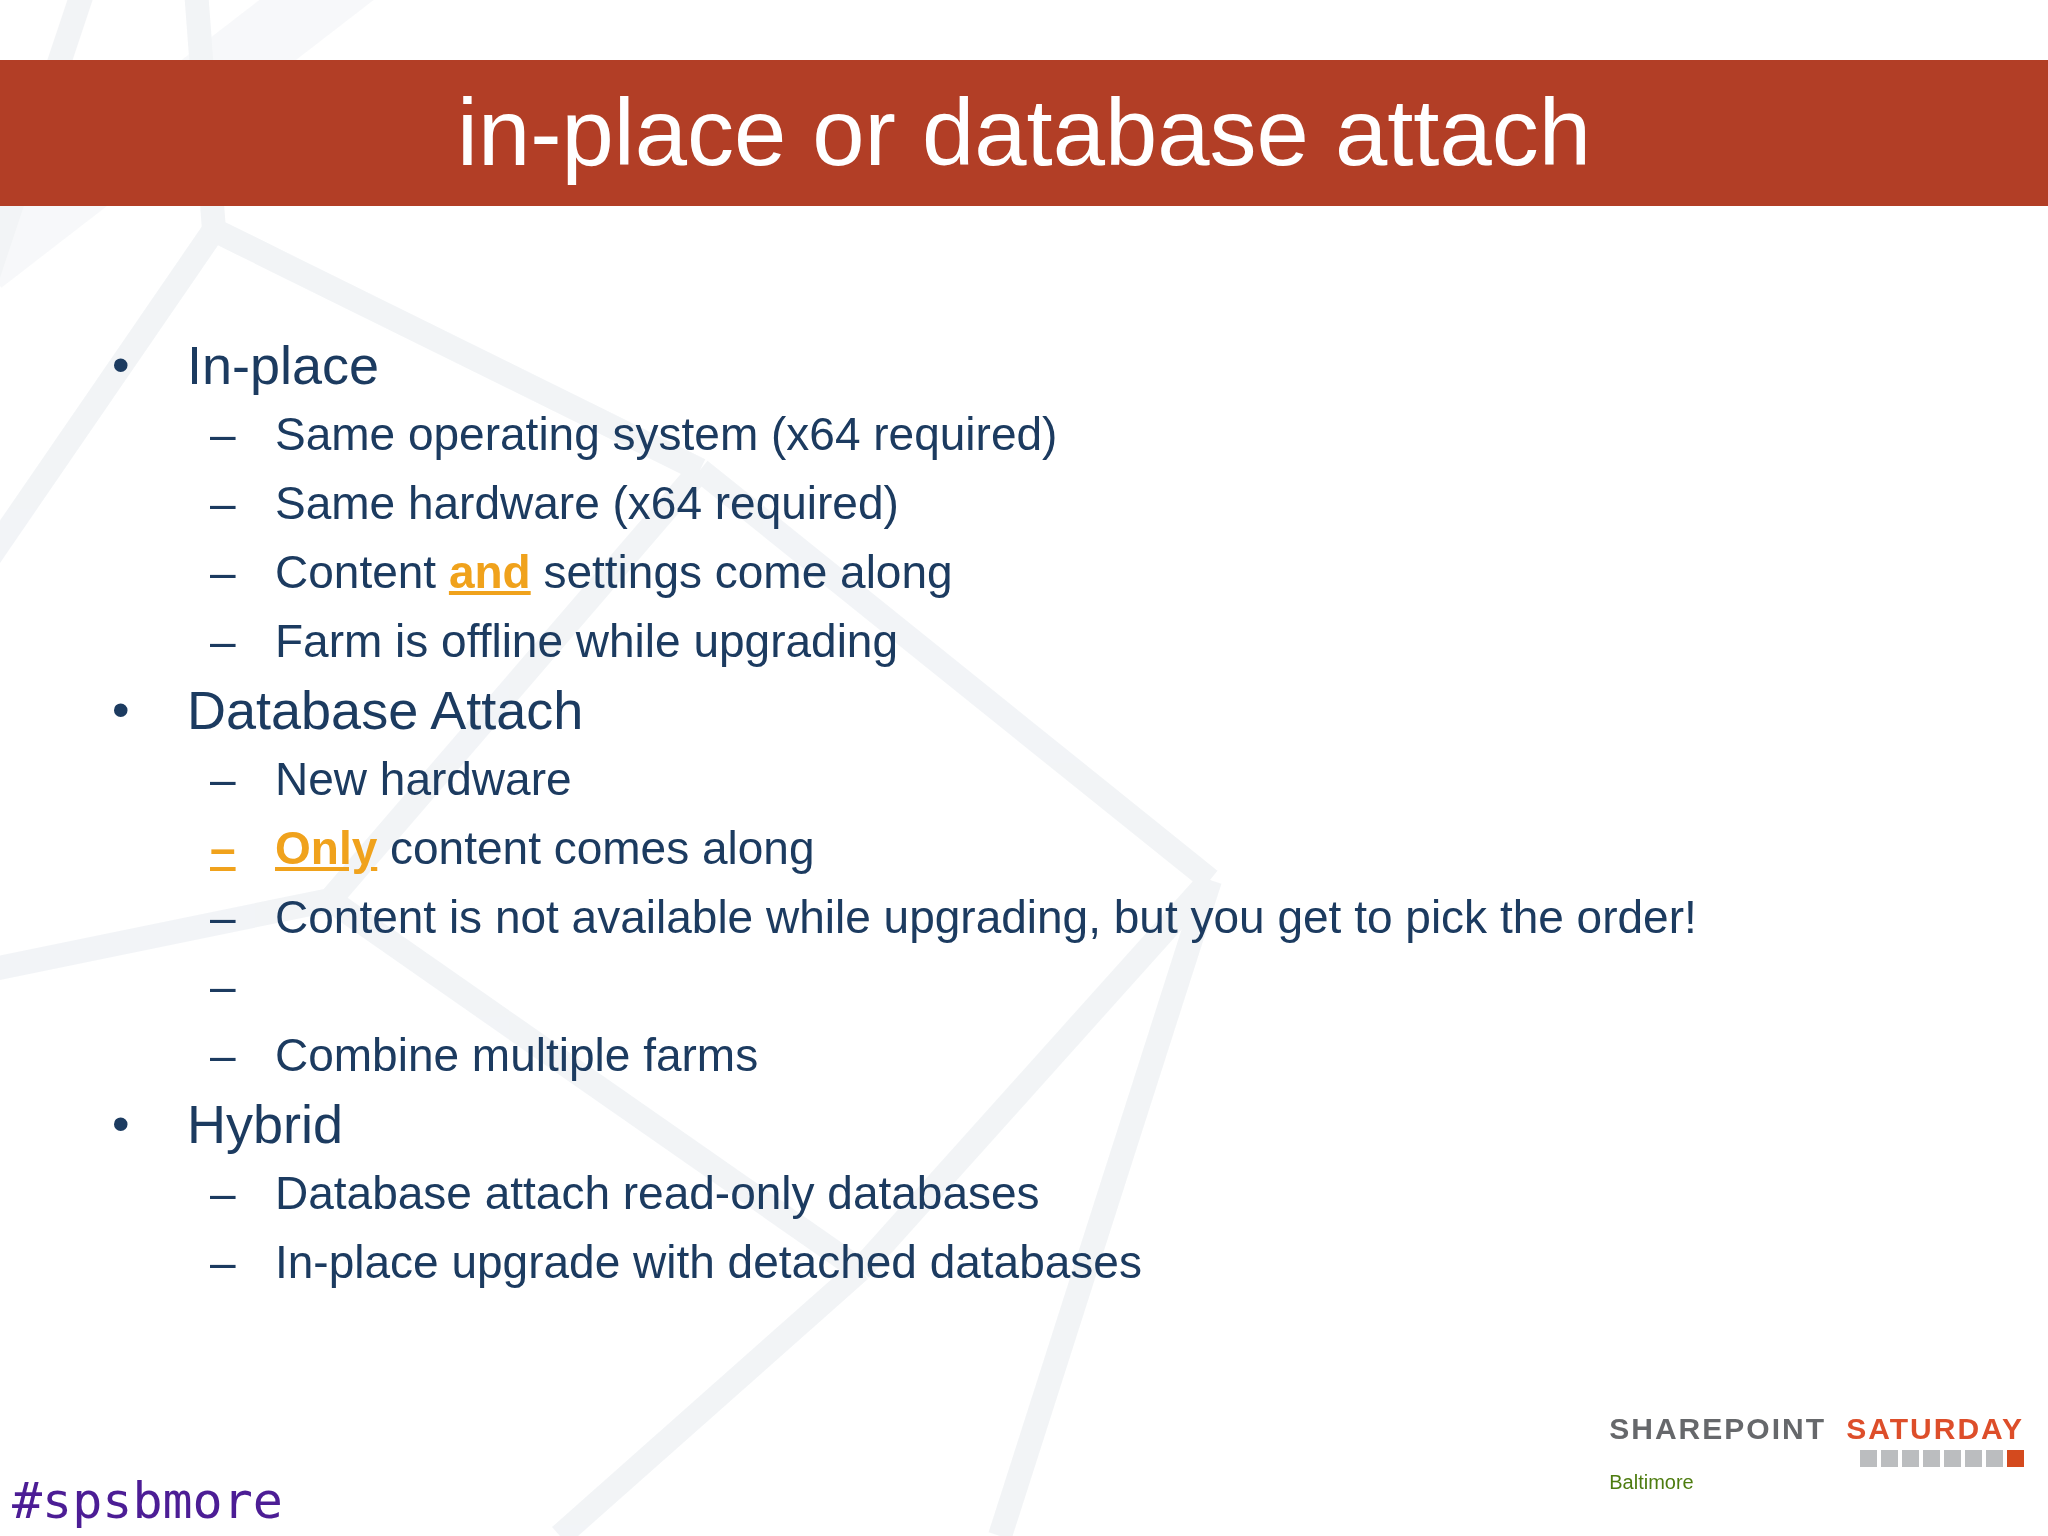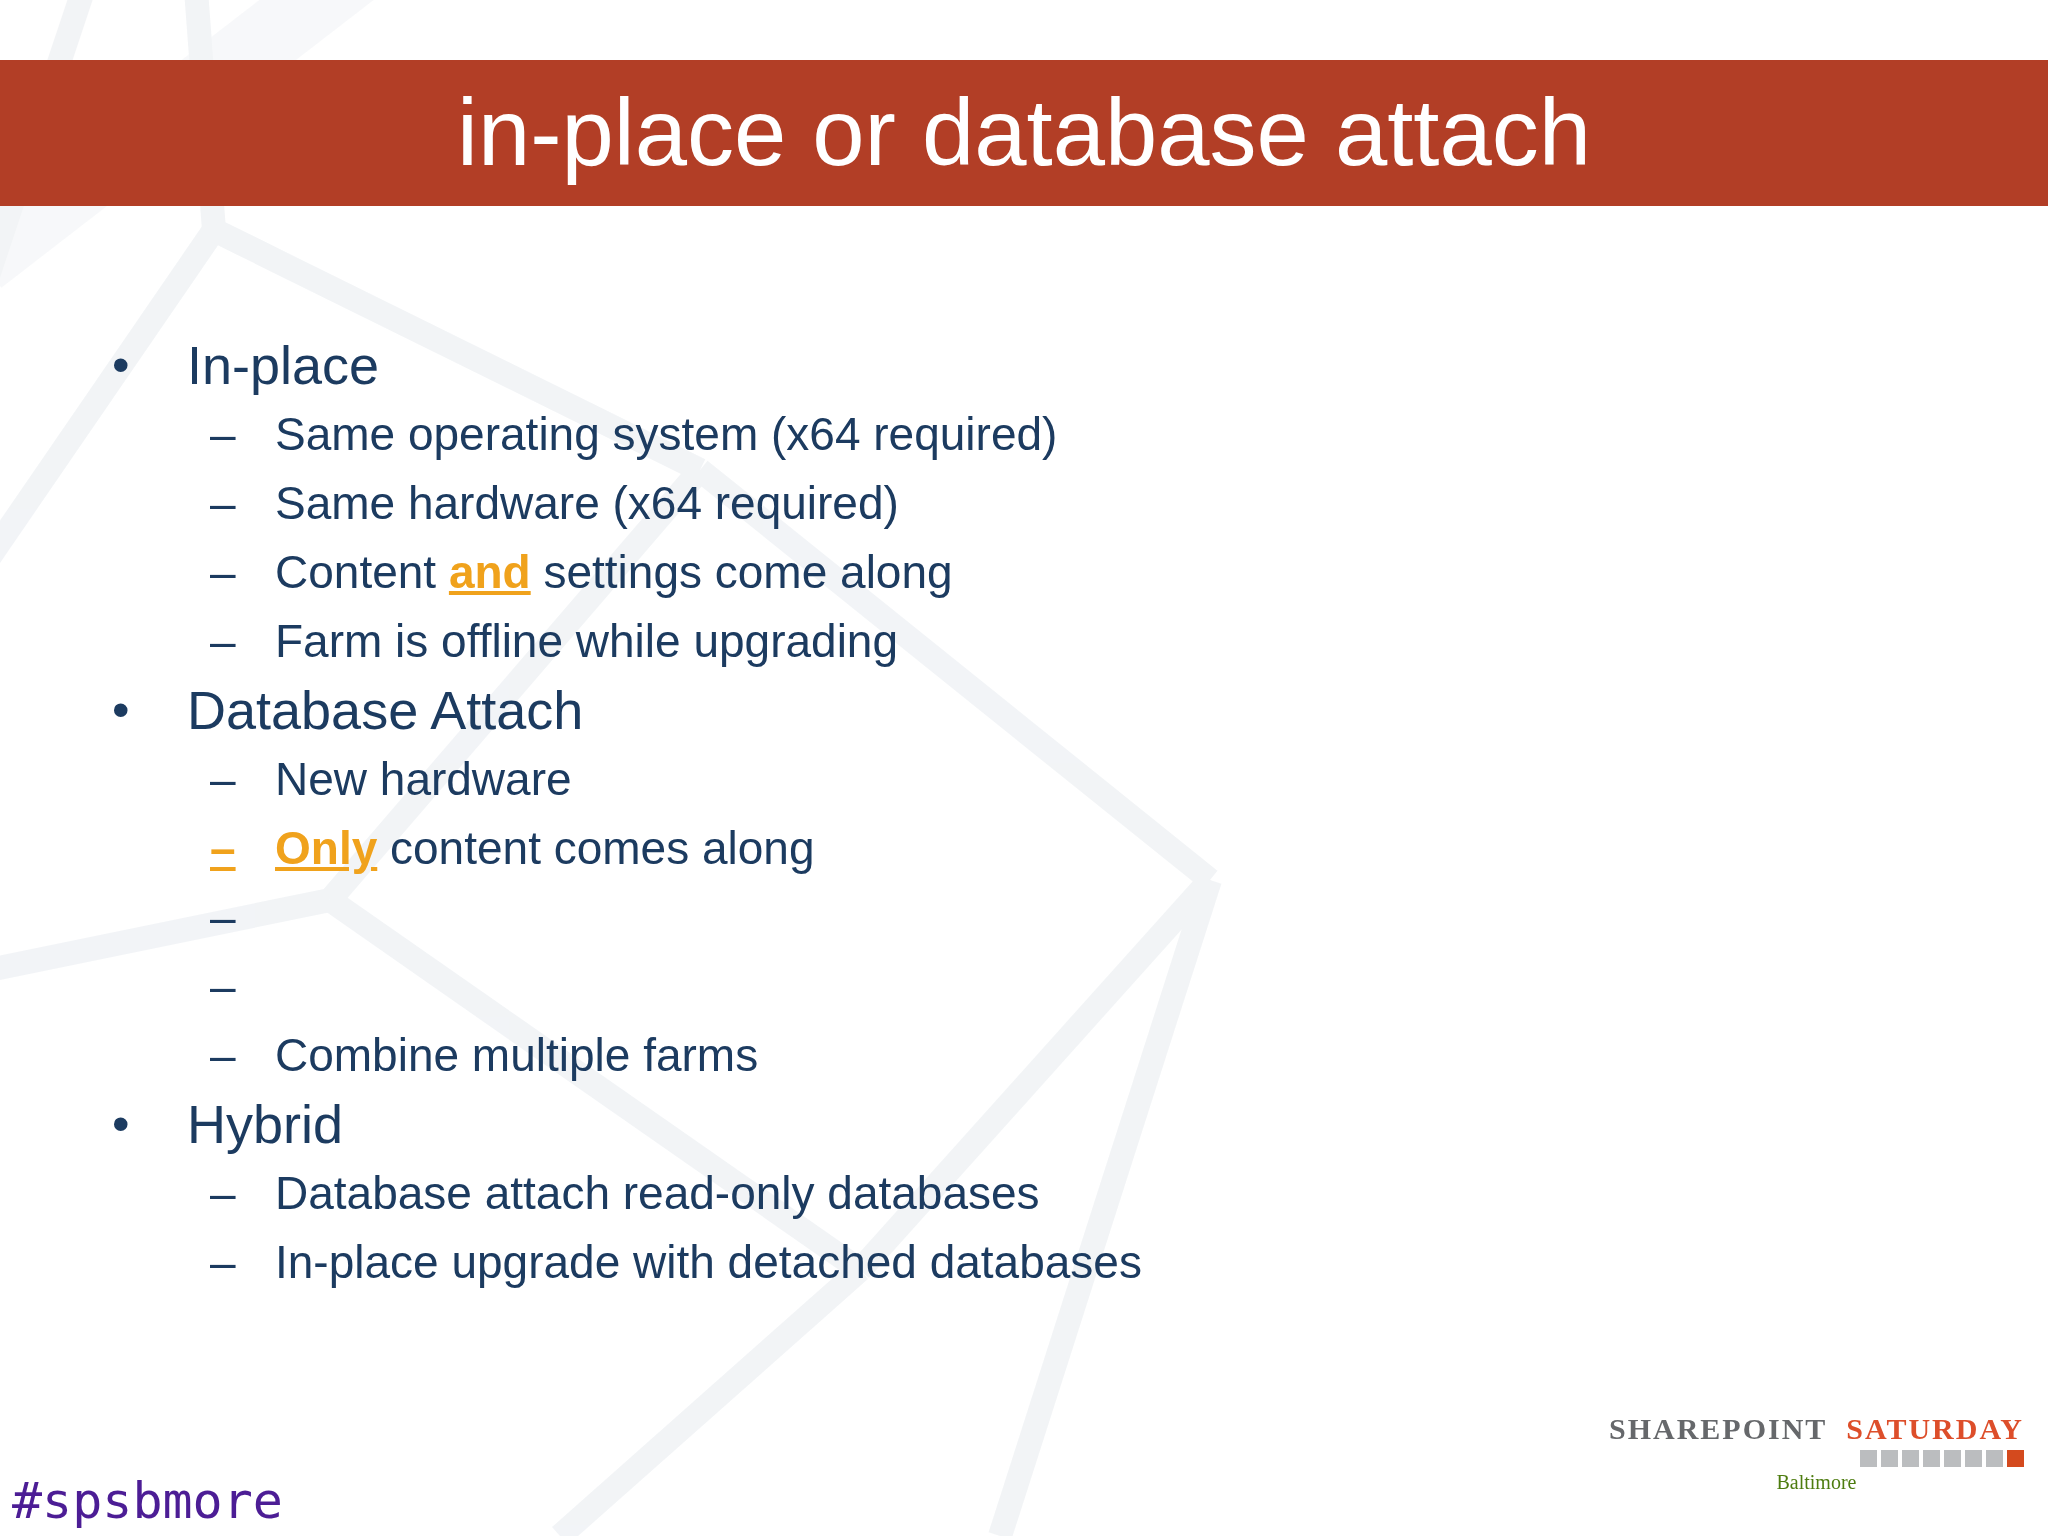--- a/index.html
+++ b/index.html
@@ -34,21 +34,21 @@
   .marker.hl{color:#F0A21C;font-weight:700;}
 
   
   .hashtag{
     position:absolute;left:12px;bottom:6px;
     font-family:"DejaVu Sans Mono", monospace;
     font-size:50px;color:#4c1d95;
   }
 
   
-  .logo{position:absolute;right:24px;bottom:42px;text-align:center;font-family:Liberation Serif, serif;}
+  .logo{position:absolute;right:24px;bottom:42px;text-align:left;}
   .logo-line{font-size:30px;font-weight:700;letter-spacing:2px;color:#66686B;line-height:1;}
   .logo-w2{color:#DD4E2A;margin-left:10px;}
   .logo-squares{display:flex;gap:4px;justify-content:flex-end;margin-top:6px;}
   .sq{width:17px;height:17px;background:#BBBDBF;}
   .sq.accent{background:#D44A1E;}
   .logo-city{font-size:20px;color:#4d7c0f;margin-top:4px;}
 </style>
 </head>
 <body>
 
@@ -103,20 +103,21 @@
       <div class="row lvl2">
         <span class="marker">–</span>
         <span class="text"><span>New hardware</span></span>
       </div>
       <div class="row lvl2">
         <span class="marker hl">–</span>
         <span class="text"><span class="hl">Only</span><span> content comes along</span></span>
       </div>
       <div class="row lvl2">
         <span class="marker">–</span>
+        <span class="text"><span>Content is not available while upgrading, but you get to pick the order!</span></span>
       </div>
       <div class="row lvl2">
         <span class="marker">–</span>
       </div>
       <div class="row lvl2">
         <span class="marker">–</span>
         <span class="text"><span>Combine multiple farms</span></span>
       </div>
       <div class="row lvl1">
         <span class="marker">•</span>

